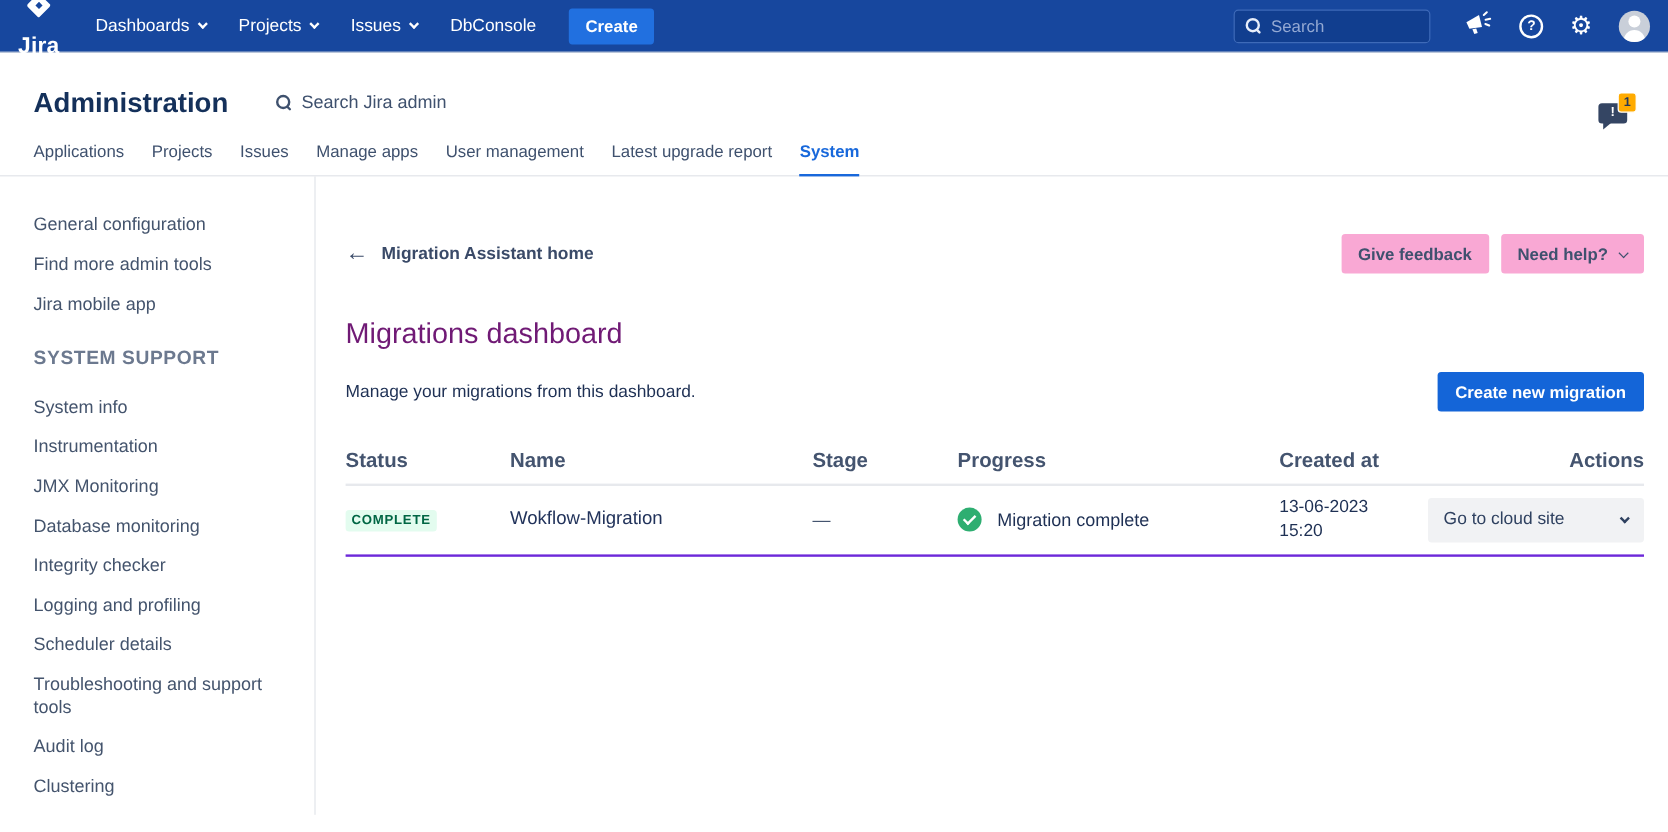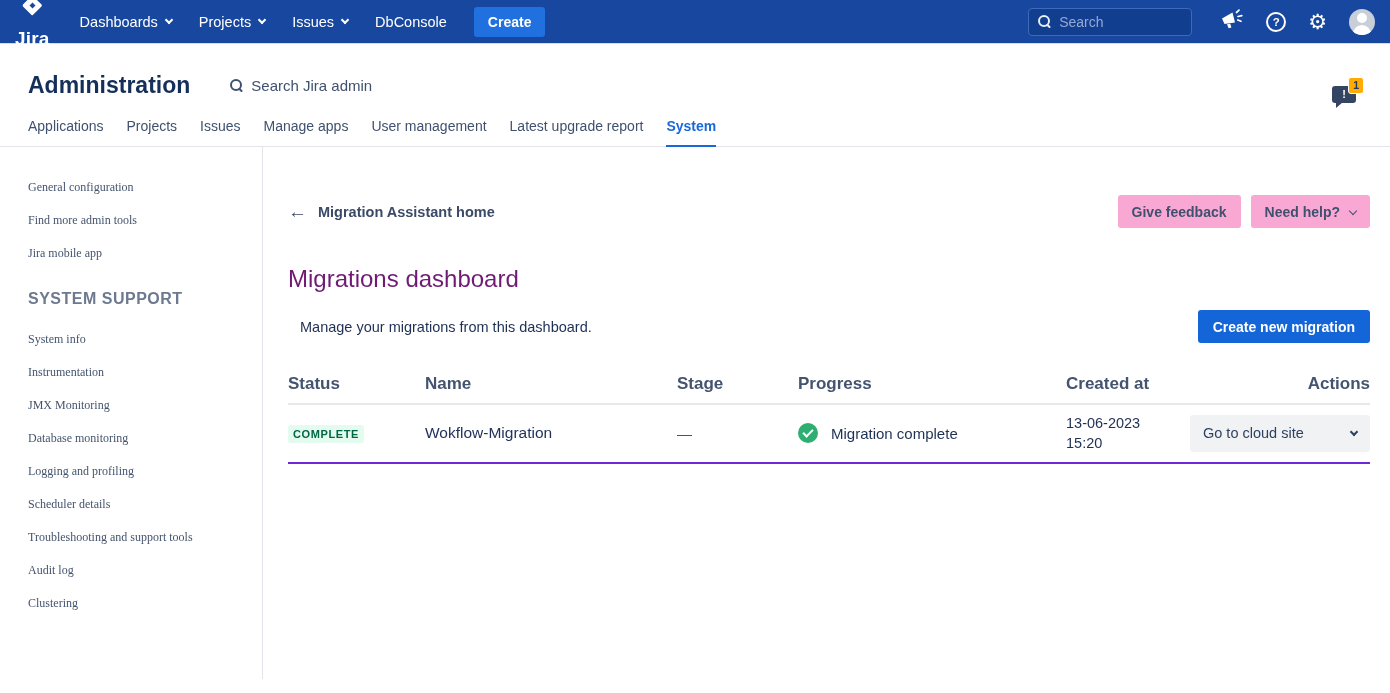--- a/index.html
+++ b/index.html
@@ -47,34 +47,34 @@
   .fb-badge { position:absolute; right:-8px; top:-9px; background:#FFAB00; color:#253858; font-size:10.5px; font-weight:700; padding:1px 4px; border-radius:3px; border:1px solid #fff; line-height:1.2; }
 
   
   .tabs { display:flex; gap:23px; padding-left:28px; margin-top:19px; border-bottom:1px solid #E2E4E9; }
   .tab { font-size:14px; color:#3F516E; font-weight:500; padding-bottom:11px; border-bottom:2px solid transparent; margin-bottom:-1px; cursor:pointer; white-space:nowrap; }
   .tab.active { color:#1868DB; font-weight:700; border-bottom-color:#1868DB; }
 
   
   .layout { display:flex; height:532px; }
   .sidebar { width:263px; flex:none; border-right:1px solid #E2E4E9; padding:31px 14px 0 28px; }
-  .side-item { font-size:12px; color:#44546D; margin-bottom:14px; line-height:19px; cursor:pointer;font-family:Liberation Serif, serif; }
+  .side-item { font-size:15px; color:#44546D; margin-bottom:14px; line-height:19px; cursor:pointer; }
   .side-section { font-size:16px; font-weight:700; color:#6C798F; letter-spacing:.5px; margin:27px 0 22px; }
 
   .main { flex:1; padding:48px 20px 0 25px; }
   .main-top { display:flex; justify-content:space-between; align-items:center; }
   .back-link { display:flex; align-items:center; gap:11px; font-weight:700; font-size:14.5px; color:#3A4A68; cursor:pointer; }
   .back-arrow { font-size:19px; line-height:1; font-weight:400; color:#3A4A68; }
   .top-buttons { display:flex; gap:10px; }
   .btn-subtle { background:#f9a8d4; color:#3F516E; font-weight:600; font-size:14px; height:33px; padding:0 14px; border-radius:3px; border:none; display:flex; align-items:center; gap:10px; cursor:pointer; font-family:inherit; }
   .btn-subtle .chev { border-width:1.8px; margin-top:-2px; }
 
   .page-title { font-size:24px; font-weight:400; color:#701a75; margin-top:37px; }
   .sub-row { display:flex; justify-content:space-between; align-items:center; margin-top:17px; }
-  .subtitle { font-size:14.5px; color:#1E3054;margin-left:12px; }
+  .subtitle { font-size:14.5px; color:#1E3054; }
   .btn-primary { background:#1465D8; color:#fff; font-weight:600; font-size:14px; height:33px; padding:0 15px; border-radius:3px; border:none; cursor:pointer; font-family:inherit; }
 
   
   .table { margin-top:31px; }
   .thead, .trow { display:grid; grid-template-columns:137px 252px 121px 268px 124px 1fr; align-items:center; }
   .thead { font-size:17px; font-weight:700; color:#44546F; padding:0 0 9px 0; border-bottom:2px solid #E7E9ED; }
   .thead .h-actions { text-align:right; }
   .trow { padding:8px 0; min-height:56px; border-bottom:2px solid #6d28d9; }
   .lozenge { display:inline-block; background:#E3FCEF; color:#006644; font-size:11px; font-weight:700; letter-spacing:.6px; padding:3px 5px; border-radius:3px; }
   .cell-name { font-size:15.5px; color:#22335B; }
@@ -172,20 +172,21 @@
 
   <div class="sidebar">
     <div class="side-item">General configuration</div>
     <div class="side-item">Find more admin tools</div>
     <div class="side-item">Jira mobile app</div>
     <div class="side-section">SYSTEM SUPPORT</div>
     <div class="side-item">System info</div>
     <div class="side-item">Instrumentation</div>
     <div class="side-item">JMX Monitoring</div>
     <div class="side-item">Database monitoring</div>
+    <div class="side-item">Integrity checker</div>
     <div class="side-item">Logging and profiling</div>
     <div class="side-item">Scheduler details</div>
     <div class="side-item">Troubleshooting and support tools</div>
     <div class="side-item">Audit log</div>
     <div class="side-item">Clustering</div>
   </div>
 
   <div class="main">
     <div class="main-top">
       <div class="back-link">

